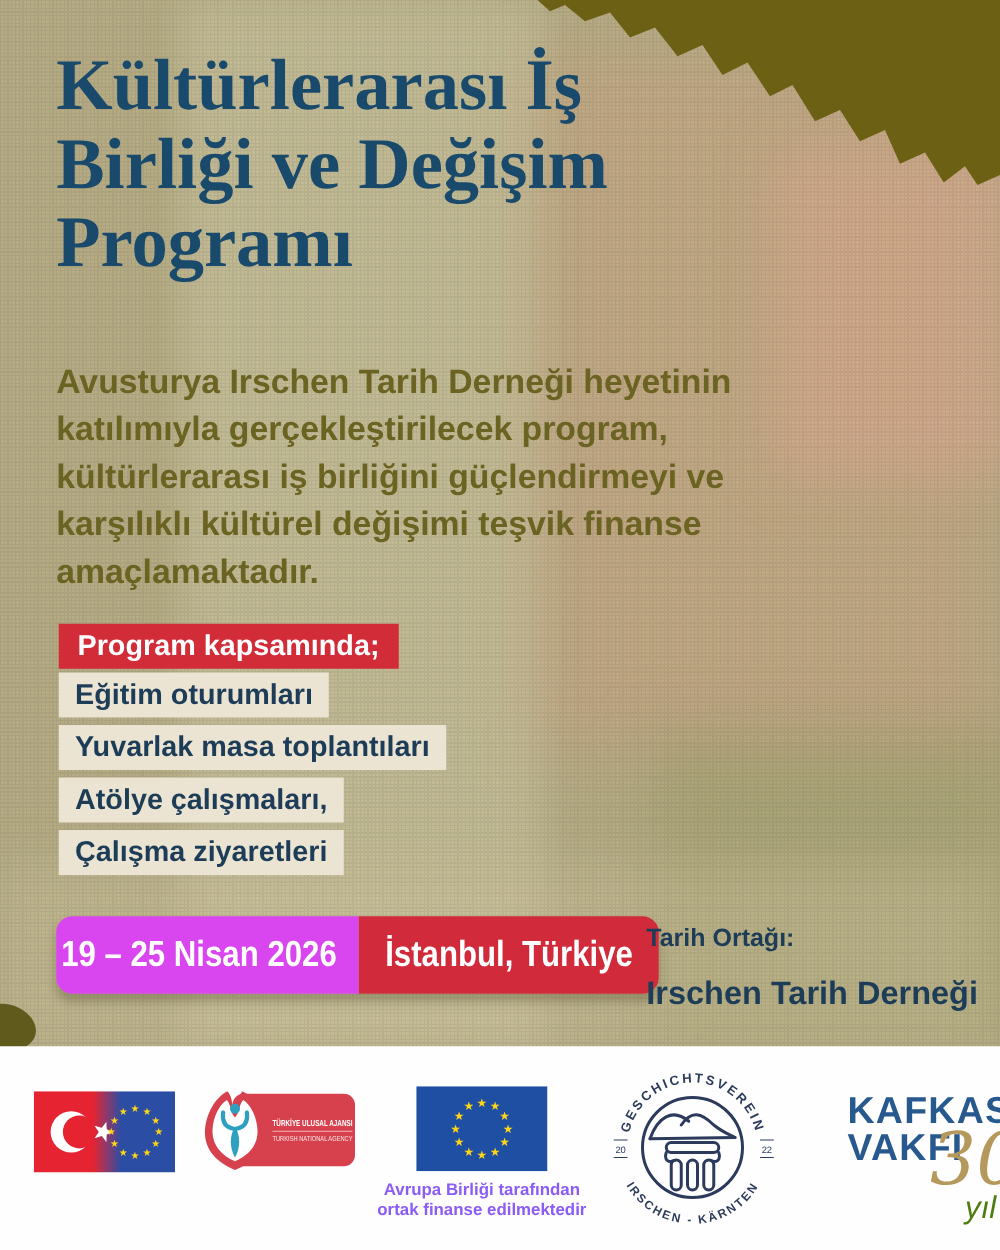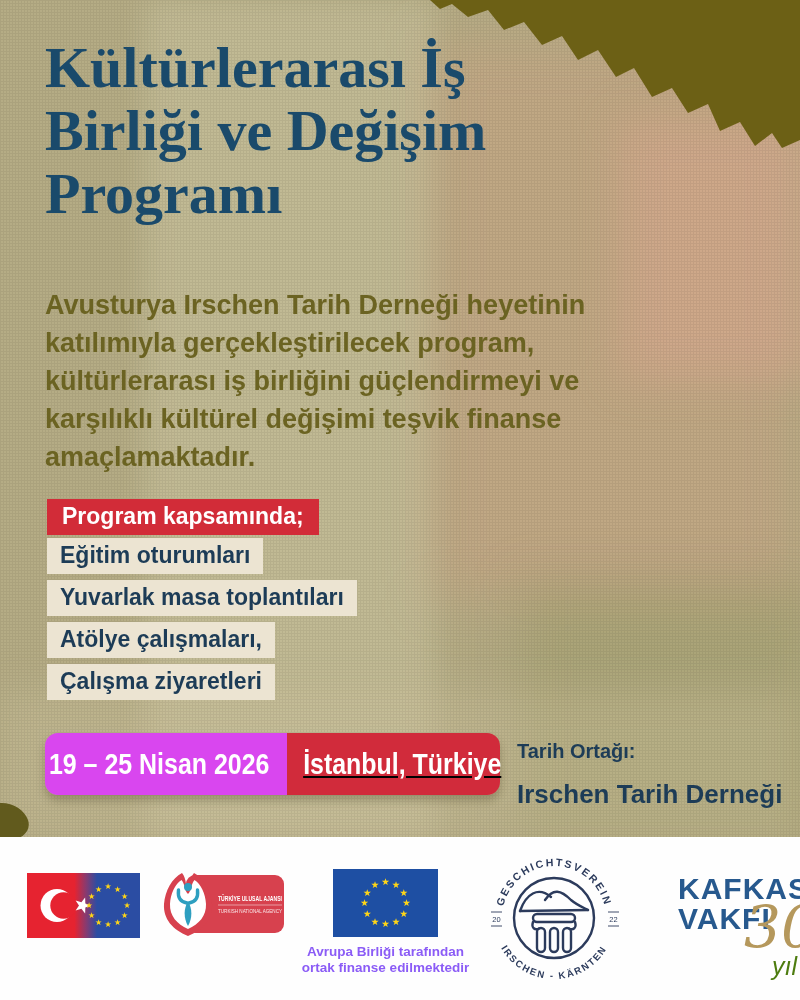--- a/index.html
+++ b/index.html
@@ -26,22 +26,22 @@
   .badge{position:absolute;left:47px;top:499px;background:#d22c38;color:#fff;
          font-weight:700;font-size:23px;padding:4px 15px 5px 15px;}
   .program-list{position:absolute;left:47px;top:538px;}
   .program-item{display:table;background:#ece4d2;color:#1d3c57;font-weight:700;
          font-size:23px;padding:4px 13px 5px 13px;margin-bottom:6px;}
 
   .date-row{position:absolute;left:45px;top:733px;display:flex;
             box-shadow:0 6px 8px rgba(60,55,20,.28);border-radius:13px;}
   .date-pill{width:242px;height:62px;background:#d946ef;border-radius:13px 0 0 13px;
              display:flex;align-items:center;justify-content:flex-end;}
-  .loc-pill{width:213px;height:62px;background:#d12b3b;border-radius:0 13px 13px 0;
-            display:flex;align-items:center;text-decoration:underline;}
+  .loc-pill{width:240px;height:62px;background:#d12b3b;border-radius:0 13px 13px 0;
+            display:flex;align-items:center;justify-content:center;}
   .pill-text{color:#fff;font-weight:700;font-size:29px;display:inline-block;
              transform:scaleX(.86);white-space:nowrap;}
   .partner{position:absolute;left:517px;top:740px;color:#1d3c57;}
   .partner-label{font-weight:700;font-size:20px;}
   .partner-name{font-weight:700;font-size:26px;margin-top:16px;white-space:nowrap;}
 
   
   .footer{position:absolute;left:0;top:837px;width:800px;height:163px;background:#fefefe;}
   .logo{position:absolute;}
   .flag-blend{left:27px;top:36px;}

